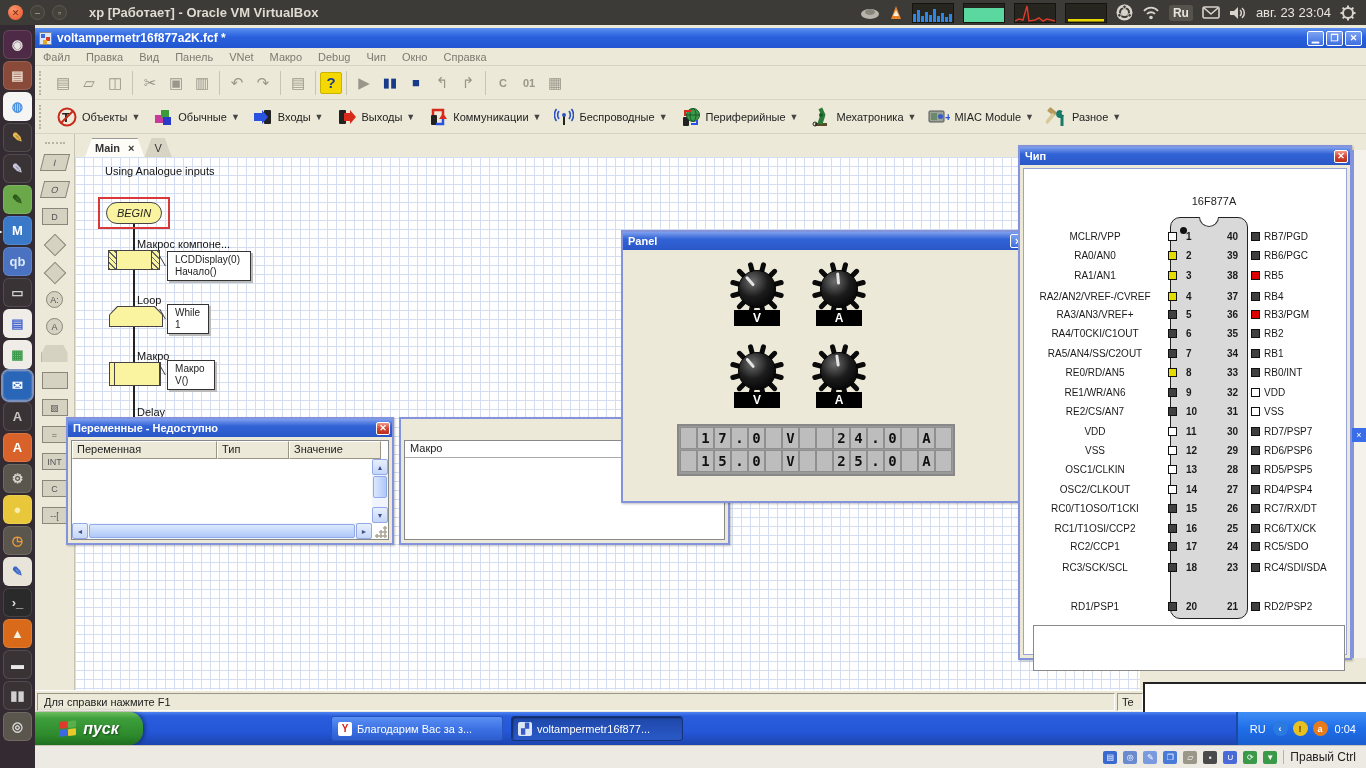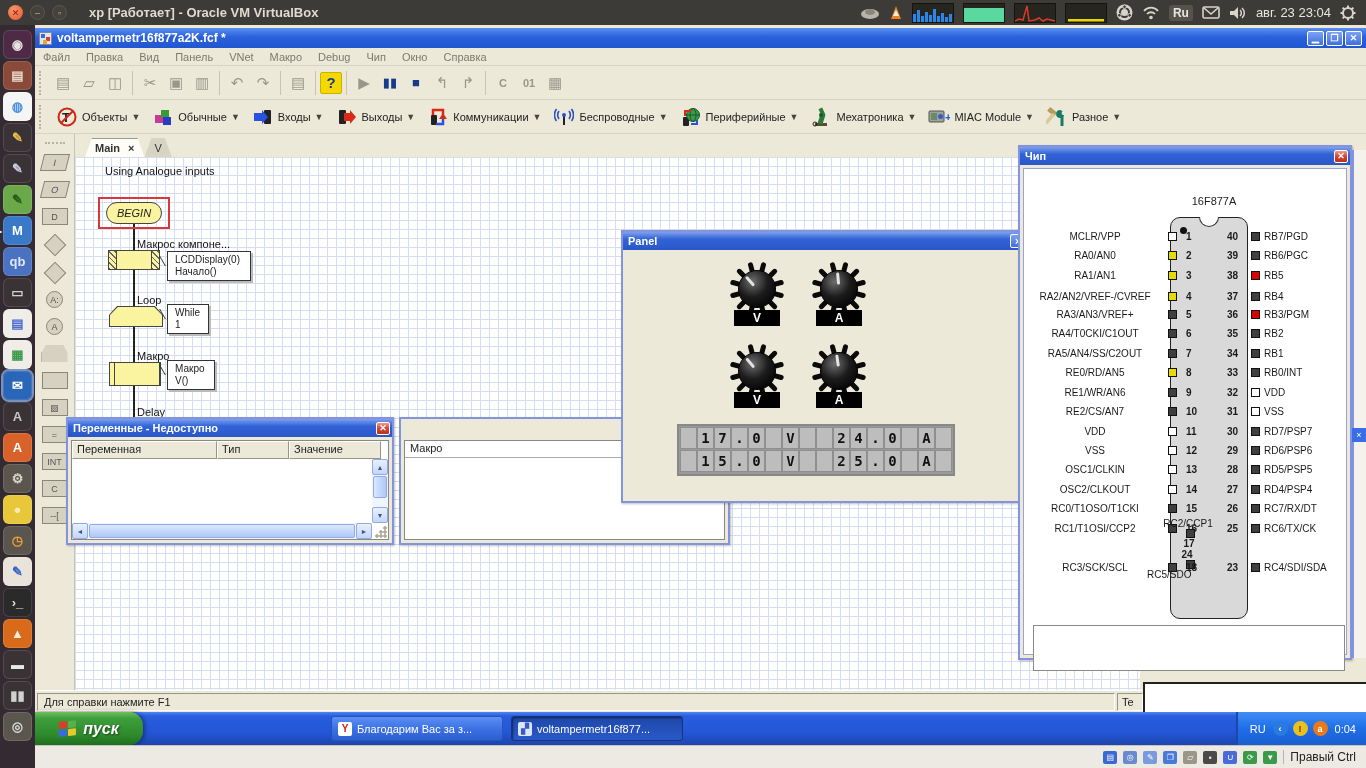--- a/index.html
+++ b/index.html
@@ -867,37 +867,46 @@
         </div>
         <div class="pin-row" style="top: 349.75px;">
           <span class="pl">RC1/T1OSI/CCP2</span>
           <span class="psq" style="background: rgb(63, 63, 63);"></span>
           <span class="pnl">16</span>
           <span class="psp"></span>
           <span class="pnr">25</span>
           <span class="psq" style="background: rgb(63, 63, 63);"></span>
           <span class="plr">RC6/TX/CK</span>
         </div>
-        <div class="pin-row" style="top: 349px; flex-direction: column;">
+        <div class="pin-row" style="top: 368px;">
           <span class="pl">RC2/CCP1</span>
           <span class="psq" style="background: rgb(63, 63, 63);"></span>
           <span class="pnl">17</span>
           <span class="psp"></span>
           <span class="pnr">24</span>
           <span class="psq" style="background: rgb(63, 63, 63);"></span>
           <span class="plr">RC5/SDO</span>
         </div>
         <div class="pin-row" style="top: 388.65px;">
           <span class="pl">RC3/SCK/SCL</span>
           <span class="psq" style="background: rgb(63, 63, 63);"></span>
           <span class="pnl">18</span>
           <span class="psp"></span>
           <span class="pnr">23</span>
           <span class="psq" style="background: rgb(63, 63, 63);"></span>
           <span class="plr">RC4/SDI/SDA</span>
+        </div>
+        <div class="pin-row" style="top: 427.55px;">
+          <span class="pl">RD1/PSP1</span>
+          <span class="psq" style="background: rgb(63, 63, 63);"></span>
+          <span class="pnl">20</span>
+          <span class="psp"></span>
+          <span class="pnr">21</span>
+          <span class="psq" style="background: rgb(63, 63, 63);"></span>
+          <span class="plr">RD2/PSP2</span>
         </div>
       </div>
   </div>
 
   <div class="fc-status">
     <div class="sec1">Для справки нажмите F1</div>
     <div class="sec2">Te</div>
   </div>
 
   <div class="xptb">

